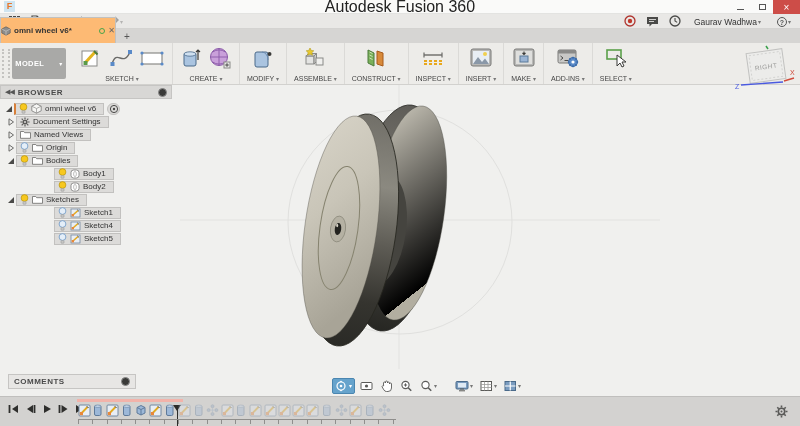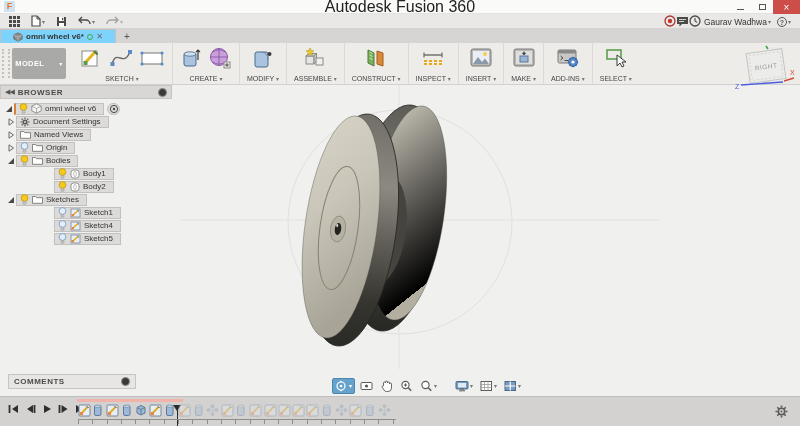--- a/index.html
+++ b/index.html
@@ -14,27 +14,27 @@
   .win-btn { width:22px; display:flex; align-items:center; justify-content:center; color:#555; font-size:9px; }
   .win-min span { display:block; width:7px; border-bottom:1.5px solid #555; margin-top:5px; }
   .win-max span { display:block; width:7px; height:6px; border:1px solid #555; }
   .win-close { width:27px; background:#cd4d48; color:#fff; font-size:10px; }
 
   
   .qat { position:absolute; left:0; top:14px; width:800px; height:15px; background:#e9e8e6; border-bottom:1px solid #d4d3d1; display:flex; align-items:center; }
   .qat-left { display:flex; align-items:center; gap:5px; padding-left:6px; }
   .qat-ico { display:flex; align-items:center; gap:1px; padding:0 3px; }
   .caret { font-size:6px; color:#777; }
-  .qat-right { position:absolute; right:6px; top:0; height:15px; display:flex; align-items:center; gap:0; }
+  .qat-right { position:absolute; right:6px; top:0; height:15px; display:flex; align-items:center; gap:10px; }
   .user-name { font-size:8.5px; color:#333; }
   .help-circle { width:10px; height:10px; border-radius:50%; border:1.2px solid #555; color:#555; font-size:7px; font-weight:bold; text-align:center; line-height:9px; }
 
   
   .tabbar { position:absolute; left:0; top:29px; width:800px; height:14px; background:#d6d5d3; display:flex; align-items:flex-end; }
-  .tab-active { width:116px; height:14px; background:#7dd3fc; border:1px solid #c2c1bf; border-bottom:none; display:flex; align-items:center; gap:3px; padding:0 12px; }
+  .tab-active { width:116px; height:26px; background:#fdba74; border:1px solid #c2c1bf; border-bottom:none; display:flex; align-items:center; gap:3px; padding:0 0; }
   .tab-label { font-size:8px; color:#333; font-weight:bold; flex:1; white-space:nowrap; }
   .tab-mod-ring { width:6px; height:6px; border:1.2px solid #49a449; border-radius:50%; }
   .tab-close { font-size:8px; color:#666; }
   .tab-new { font-size:10px; color:#555; padding:0 8px; line-height:13px; }
 
   
   .ribbon { position:absolute; left:0; top:43px; width:800px; height:42px; background:#edecE9; border-bottom:1px solid #d2d1ce; display:flex; align-items:stretch; }
   .ribbon-grip { width:8px; margin:6px 0 6px 2px; border-left:2px dotted #c4c3c0; border-right:2px dotted #c4c3c0; }
   .workspace-btn { margin:5px 6px 5px 2px; width:54px; background:#a9a9a7; border-radius:2px; color:#fff; font-size:7.5px; font-weight:bold; display:flex; align-items:center; justify-content:center; gap:15px; letter-spacing:.4px; }
   .rsec { display:flex; flex-direction:column; align-items:center; justify-content:flex-start; padding:2px 7px 0; border-right:1px solid #dbdad7; }

